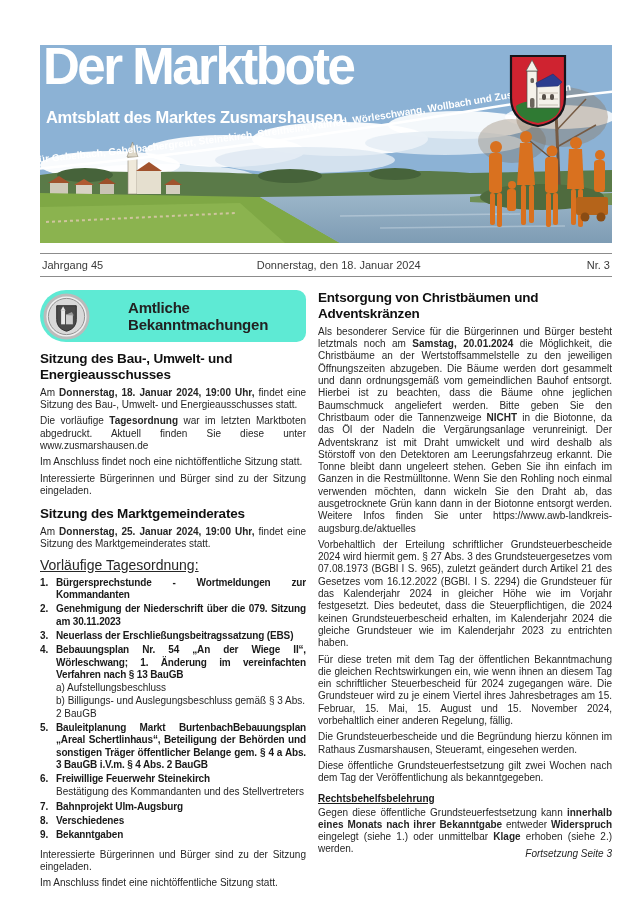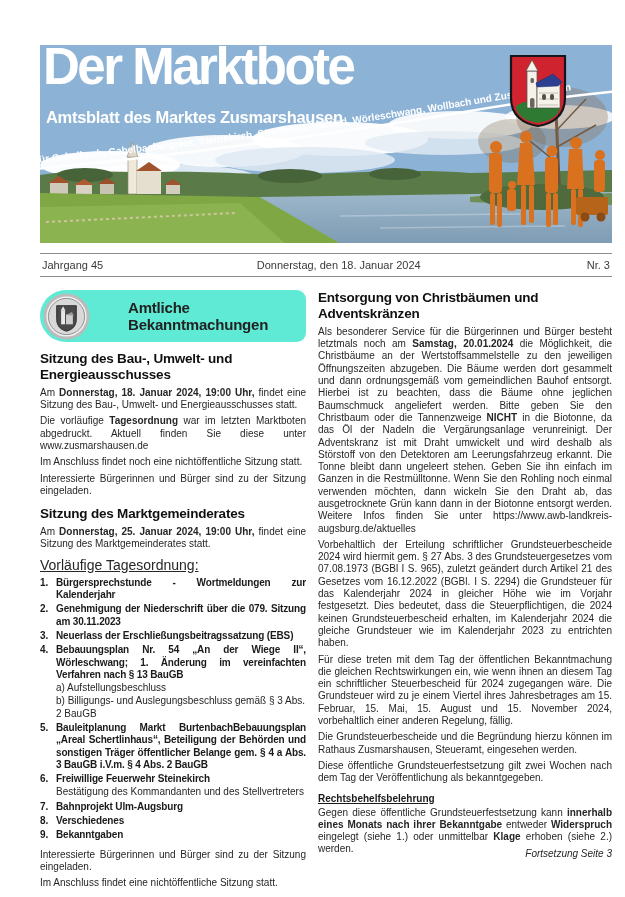--- a/index.html
+++ b/index.html
@@ -205,21 +205,21 @@
       </article>
 
       <article>
         <h2 class="art-heading">Sitzung des Marktgemeinderates</h2>
         <p class="body-j rich"><span>Am </span><span style="font-weight: bold;">Donnerstag, 25. Januar 2024, 19:00 Uhr,</span><span> findet eine Sitzung des Marktgemeinderates statt.</span></p>
         <p class="agenda-label">Vorläufige Tagesordnung:</p>
         <div class="agenda">
           <div class="agenda-item">
             <span class="num">1.</span>
             <div class="itxt">
-                <div class="imain">Bürgersprechstunde - Wortmeldungen zur Kalenderjahr</div>
+                <div class="imain">Bürgersprechstunde - Wortmeldungen zur Kommandanten</div>
               </div>
           </div>
           <div class="agenda-item">
             <span class="num">2.</span>
             <div class="itxt">
                 <div class="imain">Genehmigung der Niederschrift über die 079. Sitzung am 30.11.2023</div>
               </div>
           </div>
           <div class="agenda-item">
             <span class="num">3.</span>

